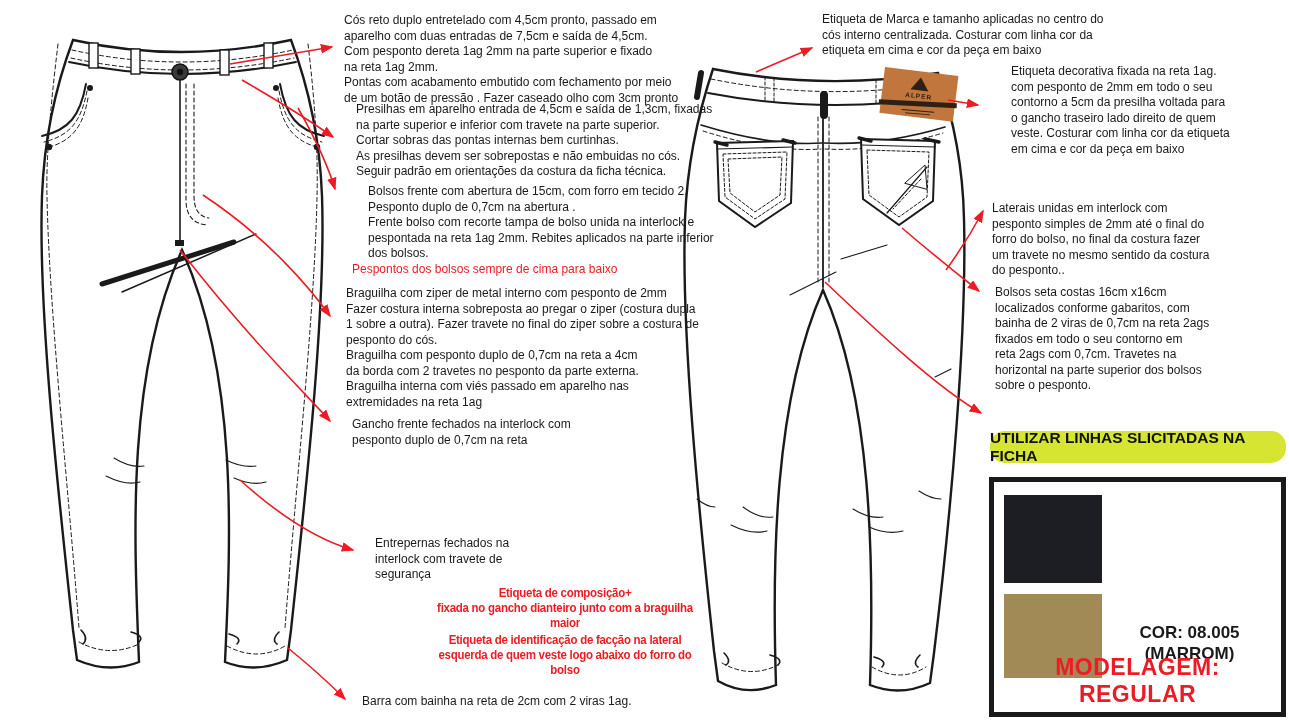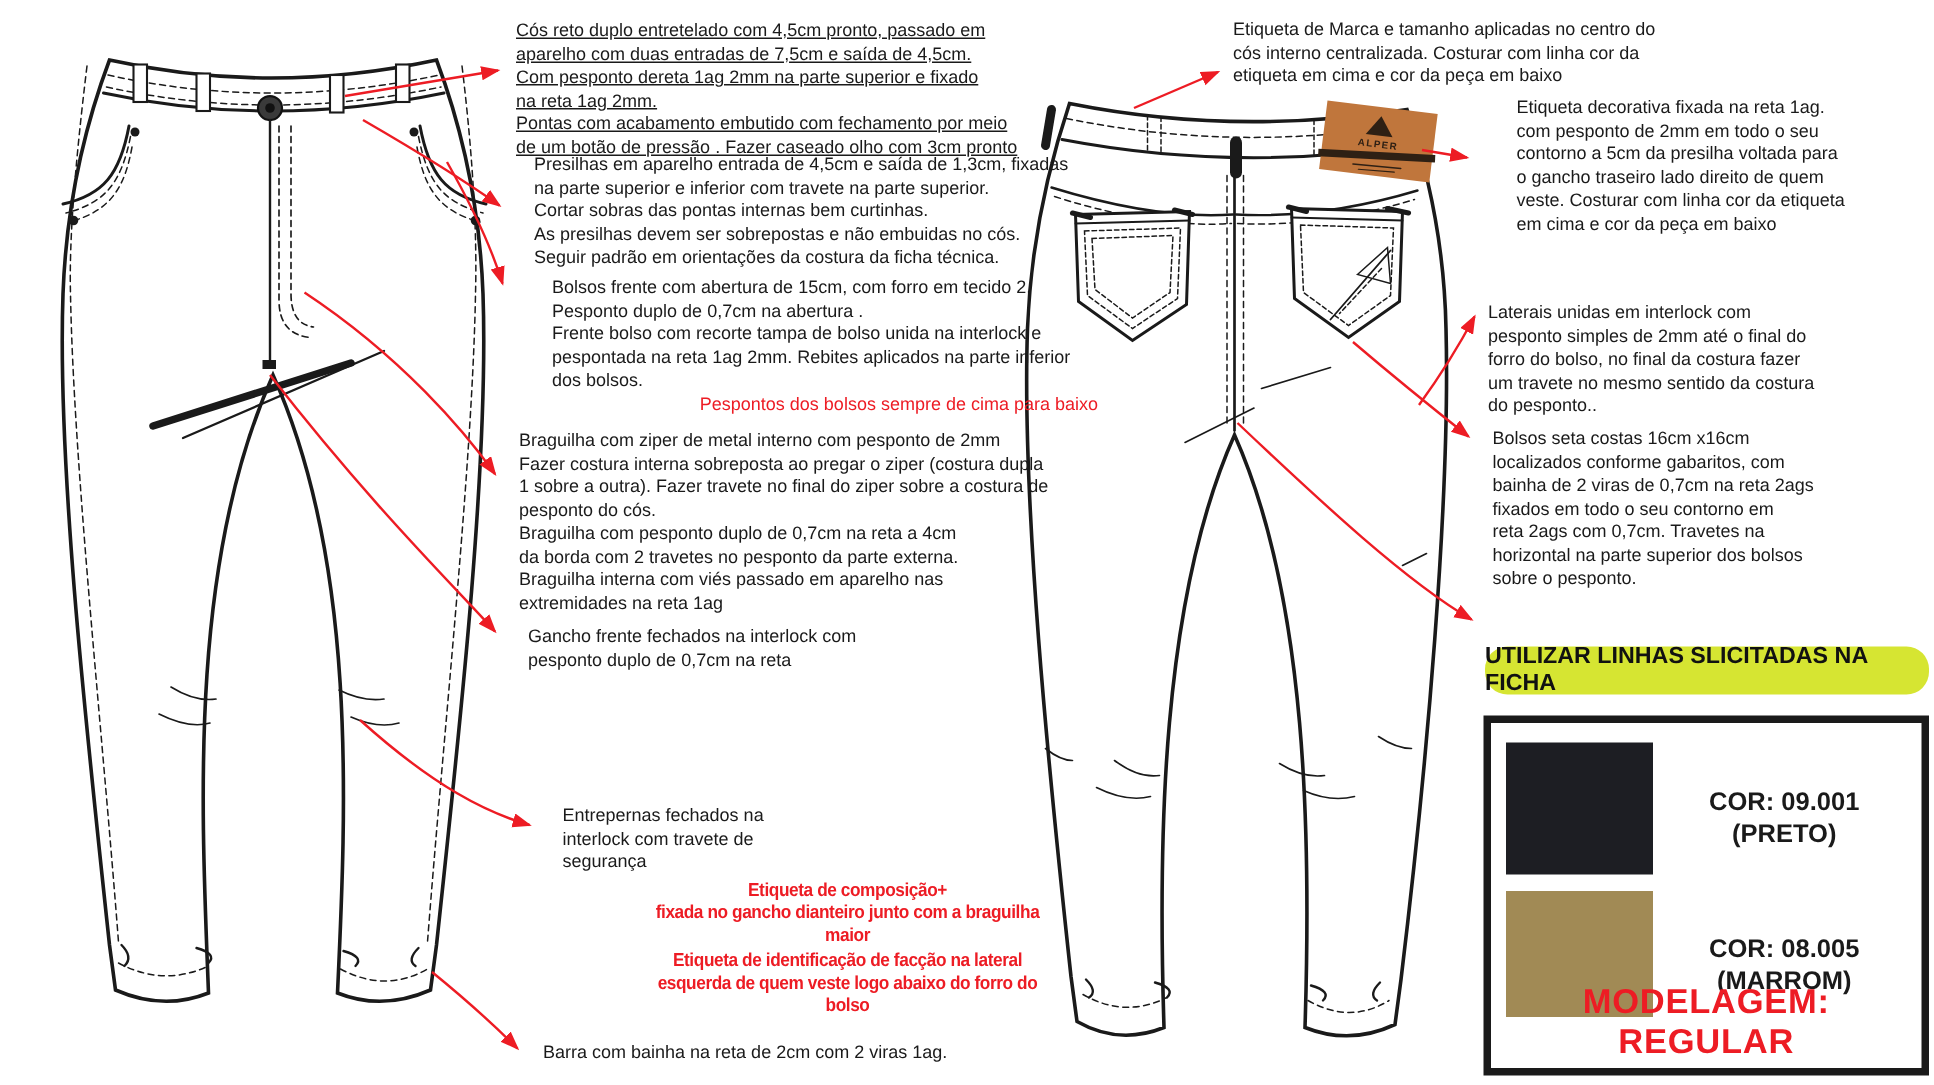--- a/index.html
+++ b/index.html
@@ -1,20 +1,20 @@
 <!DOCTYPE html>
 <html><head>
 <meta charset="utf-8">
 <style>
   html,body{margin:0;padding:0;background:#ffffff;}
   .canvas{position:relative;width:1289px;height:723px;background:#fff;overflow:hidden;
           font-family:"Liberation Sans",sans-serif;color:#1a1a1a;}
   .art{position:absolute;left:0;top:0;}
   .note{position:absolute;font-size:12px;line-height:15.5px;white-space:pre-line;color:#1a1a1a;}
-  .red{color:#ed1c24;text-align:right;}
+  .red{color:#ed1c24;}
   .red-center{position:absolute;text-align:center;font-weight:700;font-size:12.5px;line-height:15px;
               color:#ed1c24;letter-spacing:-0.3px;transform:scaleX(.92);transform-origin:50% 0;}
   .highlight{position:absolute;left:990px;top:431px;width:296px;height:32px;display:flex;
              align-items:center;justify-content:center;font-weight:700;font-size:15.5px;color:#111;border-radius:15px;}
   .panel{position:absolute;left:989px;top:477px;width:297px;height:240px;background:#fff;
          border:5px solid #1a1a1a;box-sizing:border-box;}
   .swatch{position:absolute;left:10px;width:98px;}
   .sw1{top:13px;height:88px;}
   .sw2{top:112px;height:84px;}
   .swlabel{position:absolute;left:108px;width:175px;text-align:center;font-weight:700;font-size:17px;line-height:21px;}
@@ -182,21 +182,21 @@
       <path marker-end="url(#arr)" d="M 240,480 C 290,525 325,542 353,550"></path>
       <path marker-end="url(#arr)" d="M 288,648 C 315,670 332,686 345,699"></path>
       <path marker-end="url(#arr)" d="M 756,72 L 812,48"></path>
       <path marker-end="url(#arr)" d="M 948,100 L 978,105"></path>
       <path marker-end="url(#arr)" d="M 946,270 C 962,248 974,228 983,211"></path>
       <path marker-end="url(#arr)" d="M 902,228 C 936,257 960,276 979,291"></path>
       <path marker-end="url(#arr)" d="M 825,282 C 882,336 938,388 981,413"></path>
     </g>
   </svg>
 
-  <div class="note" style="left:344px;top:13px;width:370px;text-decoration:underline;">Cós reto duplo entretelado com 4,5cm pronto, passado em
+  <div class="note" style="left:344px;top:13px;width:370px;">Cós reto duplo entretelado com 4,5cm pronto, passado em
 aparelho com duas entradas de 7,5cm e saída de 4,5cm.
 Com pesponto dereta 1ag 2mm na parte superior e fixado
 na reta 1ag 2mm.
 Pontas com acabamento embutido com fechamento por meio
 de um botão de pressão . Fazer caseado olho com 3cm pronto</div>
   <div class="note" style="left:356px;top:102px;width:380px;">Presilhas em aparelho entrada de 4,5cm e saída de 1,3cm, fixadas
 na parte superior e inferior com travete na parte superior.
 Cortar sobras das pontas internas bem curtinhas.
 As presilhas devem ser sobrepostas e não embuidas no cós.
 Seguir padrão em orientações da costura da ficha técnica.</div>
@@ -249,24 +249,20 @@
 bainha de 2 viras de 0,7cm na reta 2ags
 fixados em todo o seu contorno em
 reta 2ags com 0,7cm. Travetes na
 horizontal na parte superior dos bolsos
 sobre o pesponto.</div>
 
   <div class="highlight" style="background: rgb(214, 229, 50);">UTILIZAR LINHAS SLICITADAS NA FICHA</div>
 
   <div class="panel">
     <div class="swatch sw1" style="background: rgb(29, 30, 35);"></div>
-    <div class="swlabel swl1">
-      <span>COR: 09.001</span><br>
-      <span>(PRETO)</span>
-    </div>
     <div class="swatch sw2" style="background: rgb(161, 138, 85);"></div>
     <div class="swlabel swl2">
       <span>COR: 08.005</span><br>
       <span>(MARROM)</span>
     </div>
     <div class="modelagem">MODELAGEM: REGULAR</div>
   </div>
 
 </div>
 

